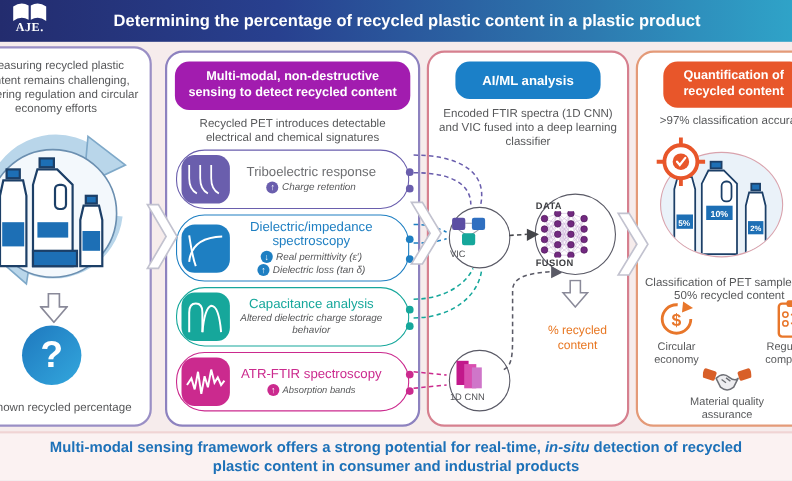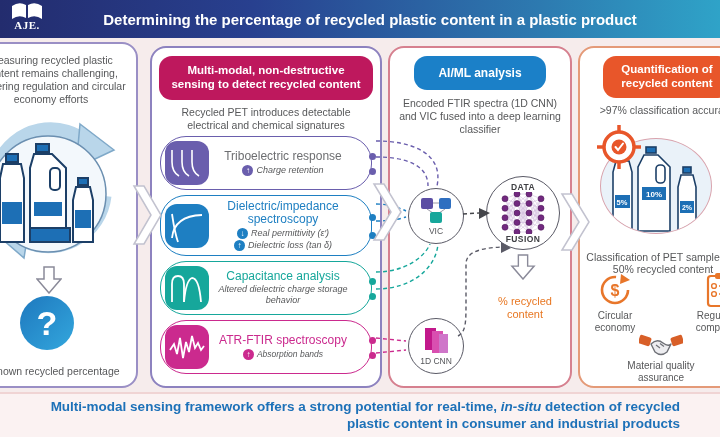--- a/index.html
+++ b/index.html
@@ -33,21 +33,21 @@
     position:absolute;left:62px;top:252px;width:54px;height:54px;border-radius:50%;
     background:linear-gradient(135deg,#1e78be,#33a7dd);display:flex;align-items:center;justify-content:center;
   }
   .qcircle span{color:#fff;font-size:34px;font-weight:bold;line-height:1;}
   .panel1 .caption{position:absolute;left:0;top:310px;width:182px;text-align:center;font-size:10.5px;line-height:1.2;}
   
   .hdr{
     margin:8px auto 0;border-radius:13px;color:#fff;font-weight:bold;text-align:center;
     display:flex;align-items:center;justify-content:center;line-height:1.2;
   }
-  .hdr.indigo{width:214px;height:44px;background:#be185d;font-size:11.5px;padding:0 8px;}
+  .hdr.indigo{width:214px;height:44px;background:#a21caf;font-size:11.5px;padding:0 8px;}
   .panel2 .sub{margin:6px auto 0;width:210px;text-align:center;font-size:10.5px;line-height:1.2;}
   .card{
     position:relative;margin:5px 8px 0 8px;border-radius:26px;background:#fff;
     display:flex;align-items:center;padding:4px 14px 4px 4px;
   }
   .card .cicon{width:44px;height:44px;border-radius:12px;flex:0 0 44px;display:flex;align-items:center;justify-content:center;}
   .card .ctext{flex:1;text-align:center;padding-left:0;}
   .ctitle{font-size:12px;line-height:1.1;}
   .cdetail{font-size:9px;font-style:italic;line-height:1.25;display:flex;align-items:center;justify-content:center;gap:3px;margin-top:1px;}
   .cdetail .bare{display:block;font-style:italic;}
@@ -60,21 +60,21 @@
   .c-purple{border:1.5px solid #6a5ead;} .c-purple .cicon{background:#6a5ead;} .c-purple .arr,.c-purple .node{background:#6a5ead;}
   .c-blue{border:1.5px solid #1e7fc2;}  .c-blue .cicon{background:#1e7fc2;} .c-blue .ctitle{color:#1e7fc2;} .c-blue .arr,.c-blue .node{background:#1e7fc2;}
   .c-teal{border:1.5px solid #16a79b;}  .c-teal .cicon{background:#16a79b;} .c-teal .ctitle{color:#16a79b;} .c-teal .node{background:#16a79b;}
   .c-mag{border:1.5px solid #cb2a8e;}   .c-mag .cicon{background:#cb2a8e;} .c-mag .ctitle{color:#cb2a8e;} .c-mag .arr,.c-mag .node{background:#cb2a8e;}
   .c-mag .cdetail{font-size:8.5px;}
   .ctitle.gray{color:#6d6e71;}
   
   .hdr.blue{width:132px;height:34px;background:#1b80c8;font-size:12px;}
   .panel3 .sub{margin:7px auto 0;width:168px;text-align:center;font-size:10.5px;line-height:1.25;}
   .circle{position:absolute;background:#fff;border:1.5px solid #5a5a66;border-radius:50%;
-    display:flex;flex-direction:column;align-items:center;justify-content:center;}
+    display:flex;flex-direction:column;align-items:flex-start;justify-content:center;}
   .vic{left:18px;top:140px;width:56px;height:56px;}
   .vic .nlabel{font-size:8.5px;color:#55565a;margin-top:0;}
   .fusion{left:96px;top:128px;width:74px;height:74px;}
   .fusion .nlabel{font-size:8.5px;color:#3f4044;font-weight:bold;letter-spacing:.4px;}
   .cnn{left:18px;top:270px;width:56px;height:56px;}
   .cnn .nlabel{font-size:8.5px;color:#55565a;}
   .p3-arrow{position:absolute;left:120px;top:206px;}
   .panel3 .out{position:absolute;left:90px;top:236px;width:90px;text-align:center;
     color:#e87722;font-size:11px;line-height:1.2;}
   
@@ -89,21 +89,21 @@
   .benefit{position:absolute;display:flex;flex-direction:column;align-items:center;text-align:center;
     font-size:10px;line-height:1.15;gap:2px;}
   .b-circ{left:4px;top:224px;width:62px;}
   .b-reg{left:104px;top:224px;width:74px;}
   .b-mat{left:34px;top:284px;width:94px;}
   
   .footer{
     position:absolute;left:0;top:392px;width:720px;height:45px;background:#fbf2f2;
     border-top:2px solid #f0d4d4;display:flex;align-items:center;justify-content:center;
   }
-  .footer p{margin:0;width:640px;text-align:right;color:#1d71b8;font-size:13.5px;font-weight:bold;line-height:1.25;}
+  .footer p{margin:0;width:640px;text-align:center;color:#1d71b8;font-size:13.5px;font-weight:bold;line-height:1.25;}
   
   .overlay{position:absolute;left:0;top:0;z-index:5;pointer-events:none;}
 </style>
 </head>
 <body>
 
 <div class="stage">
 
   <div class="titlebar">
     <div class="logo">

